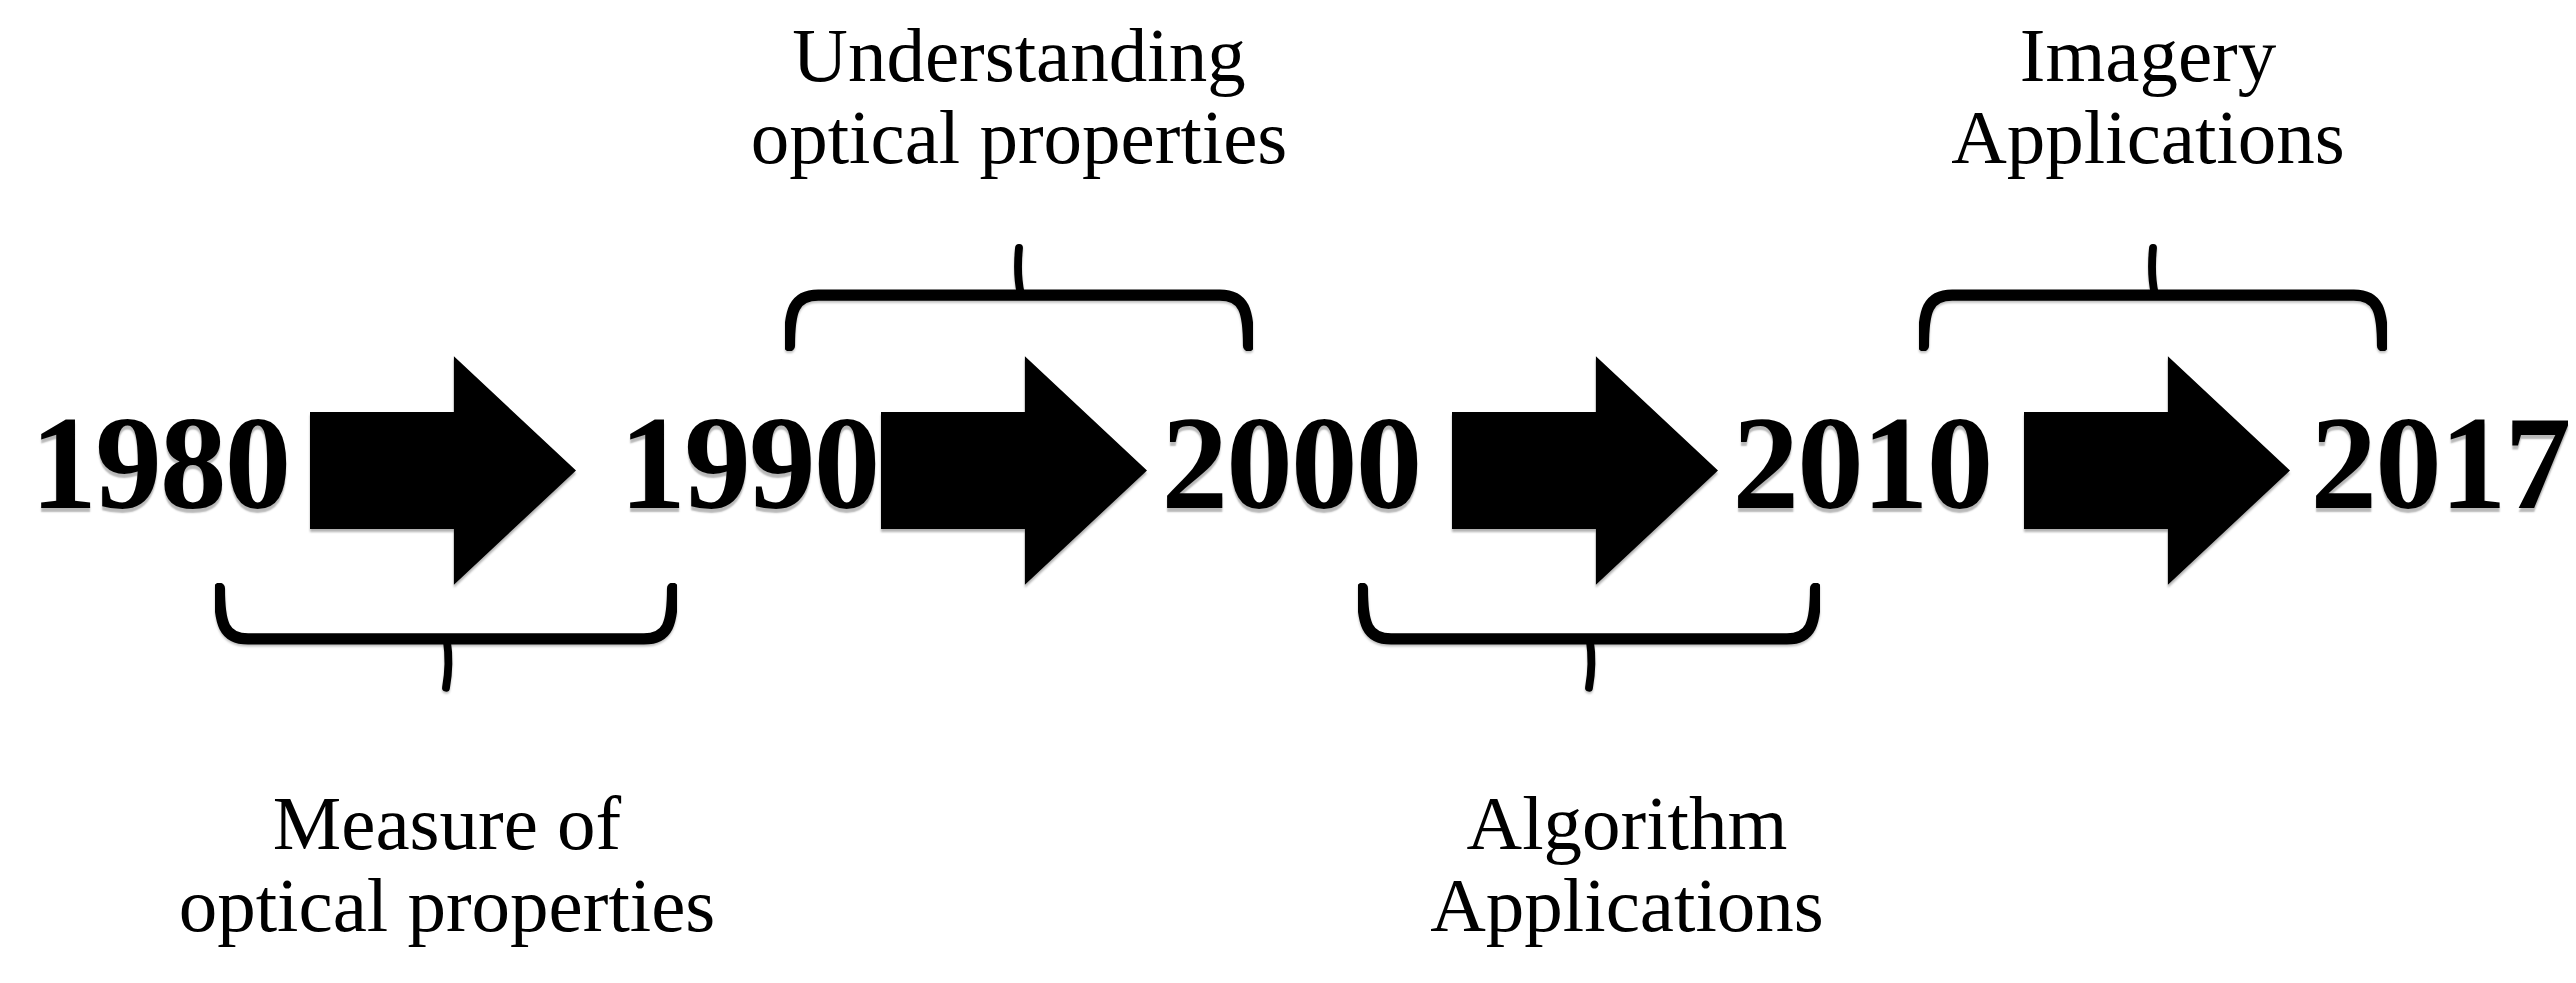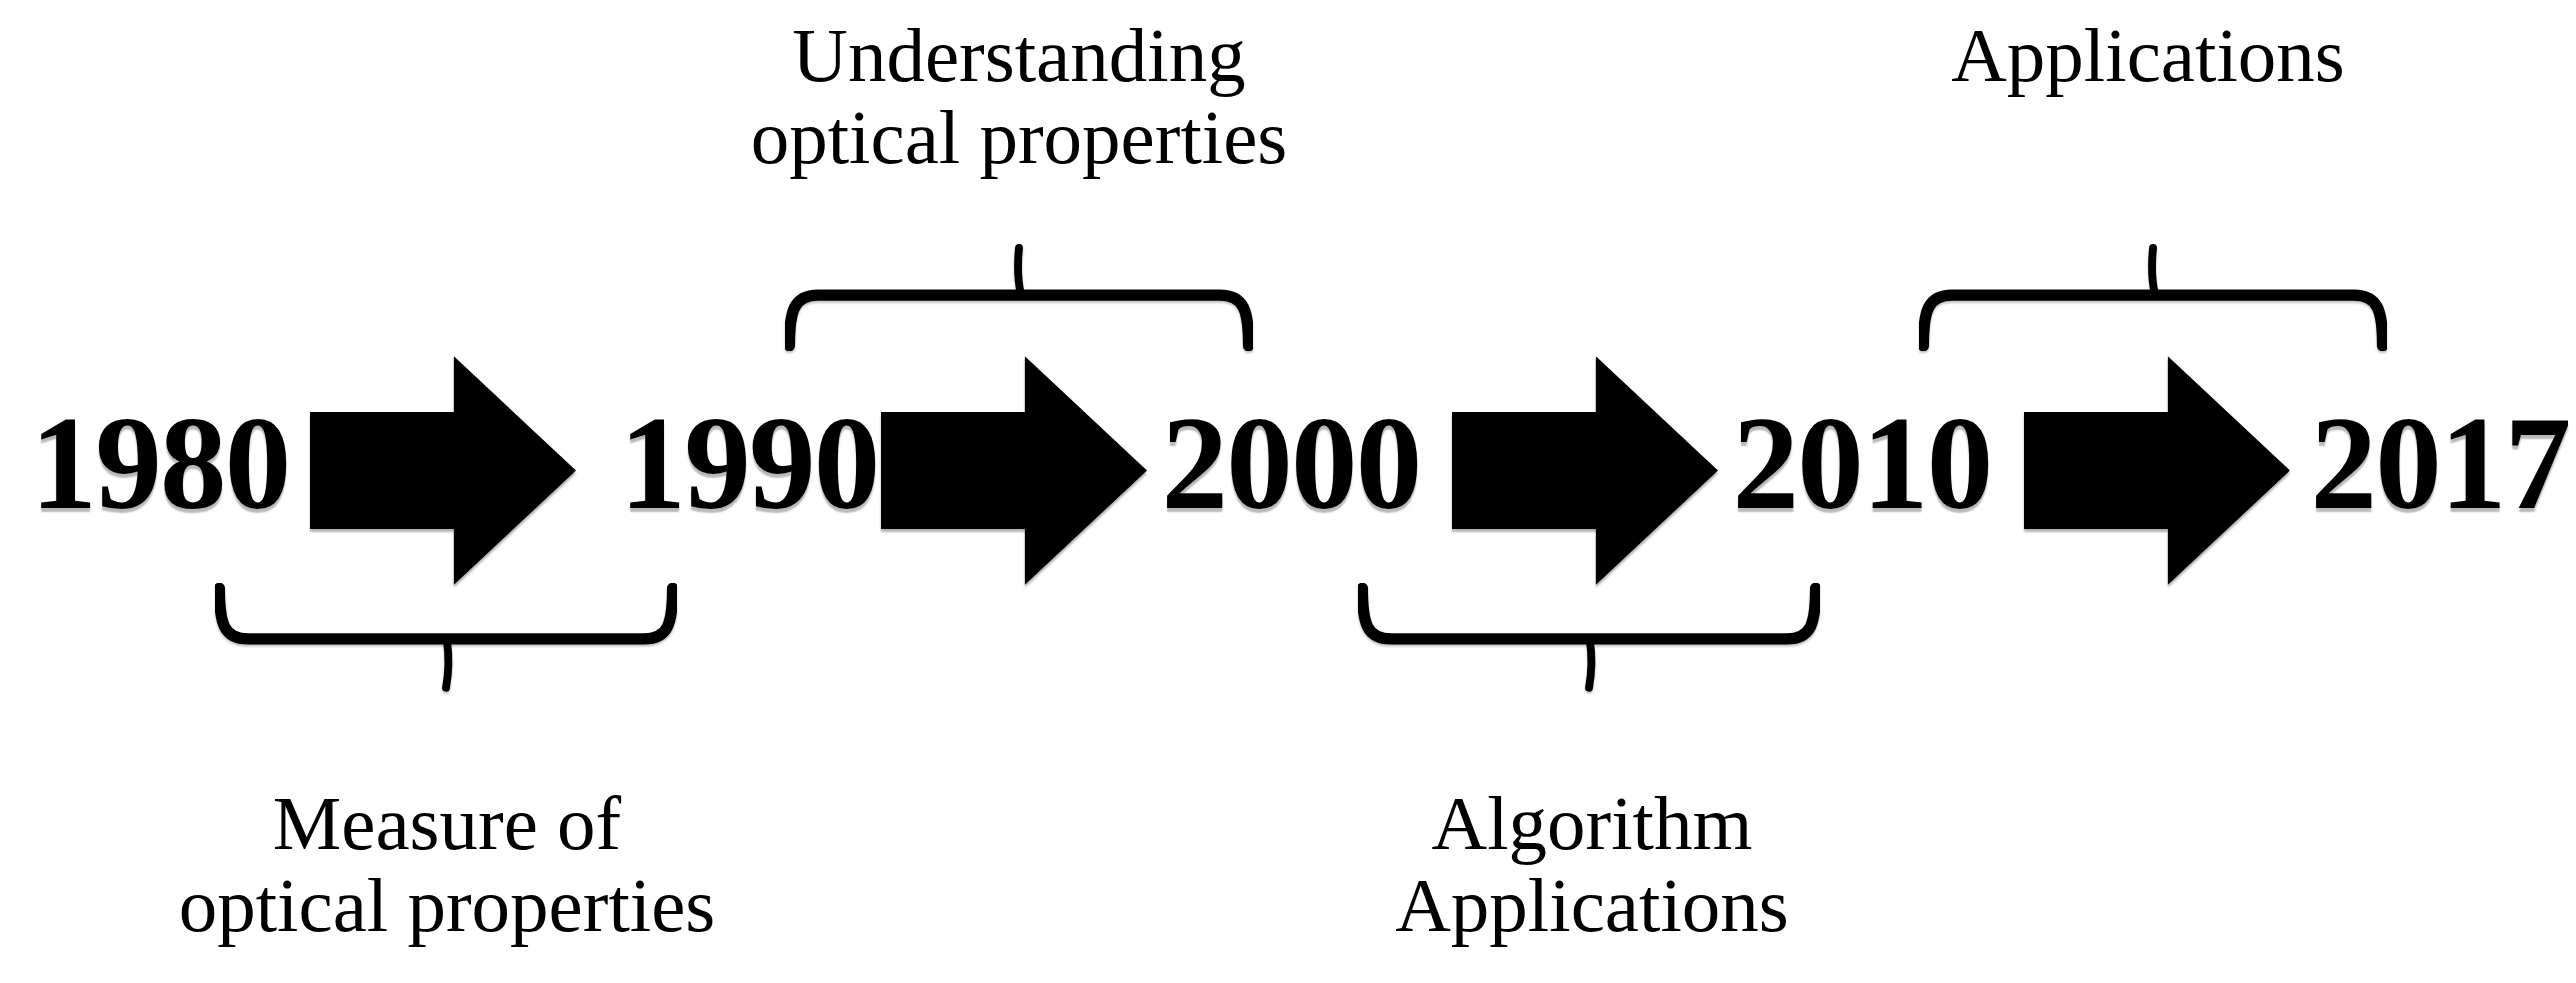--- a/index.html
+++ b/index.html
@@ -60,32 +60,33 @@
     text-align:center;
     font-size:77px;
     line-height:82px;
     white-space:nowrap;
   }
   .phase-top{top:14px;}
   .phase-bottom{top:782px;}
   .label-understanding{left:1019px;}
   .label-imagery{left:2148px;}
   .label-measure{left:447px;font-family:Liberation Serif, serif;}
-  .label-algorithm{left:1592px;}
+  .label-algorithm{left:1627px;}
 </style>
 </head>
 <body>
 
 <div class="canvas">
 
   <div class="phase-label phase-top label-understanding">
     <div>Understanding</div>
     <div>optical properties</div>
   </div>
   <div class="phase-label phase-top label-imagery">
+    <div>Imagery</div>
     <div>Applications</div>
   </div>
 
   <svg class="brace brace-top brace-understanding" width="468" height="110" viewBox="0 0 536 126" aria-hidden="true">
     <path class="bar" d="M5 120 C5 80 10 62 38 62 L498 62 C526 62 531 80 531 120"></path>
     <path class="spike" d="M270 60 Q265 38 268 8"></path>
   </svg>
   <svg class="brace brace-top brace-imagery" width="468" height="110" viewBox="0 0 536 126" aria-hidden="true">
     <path class="bar" d="M5 120 C5 80 10 62 38 62 L498 62 C526 62 531 80 531 120"></path>
     <path class="spike" d="M270 60 Q265 38 268 8"></path>

